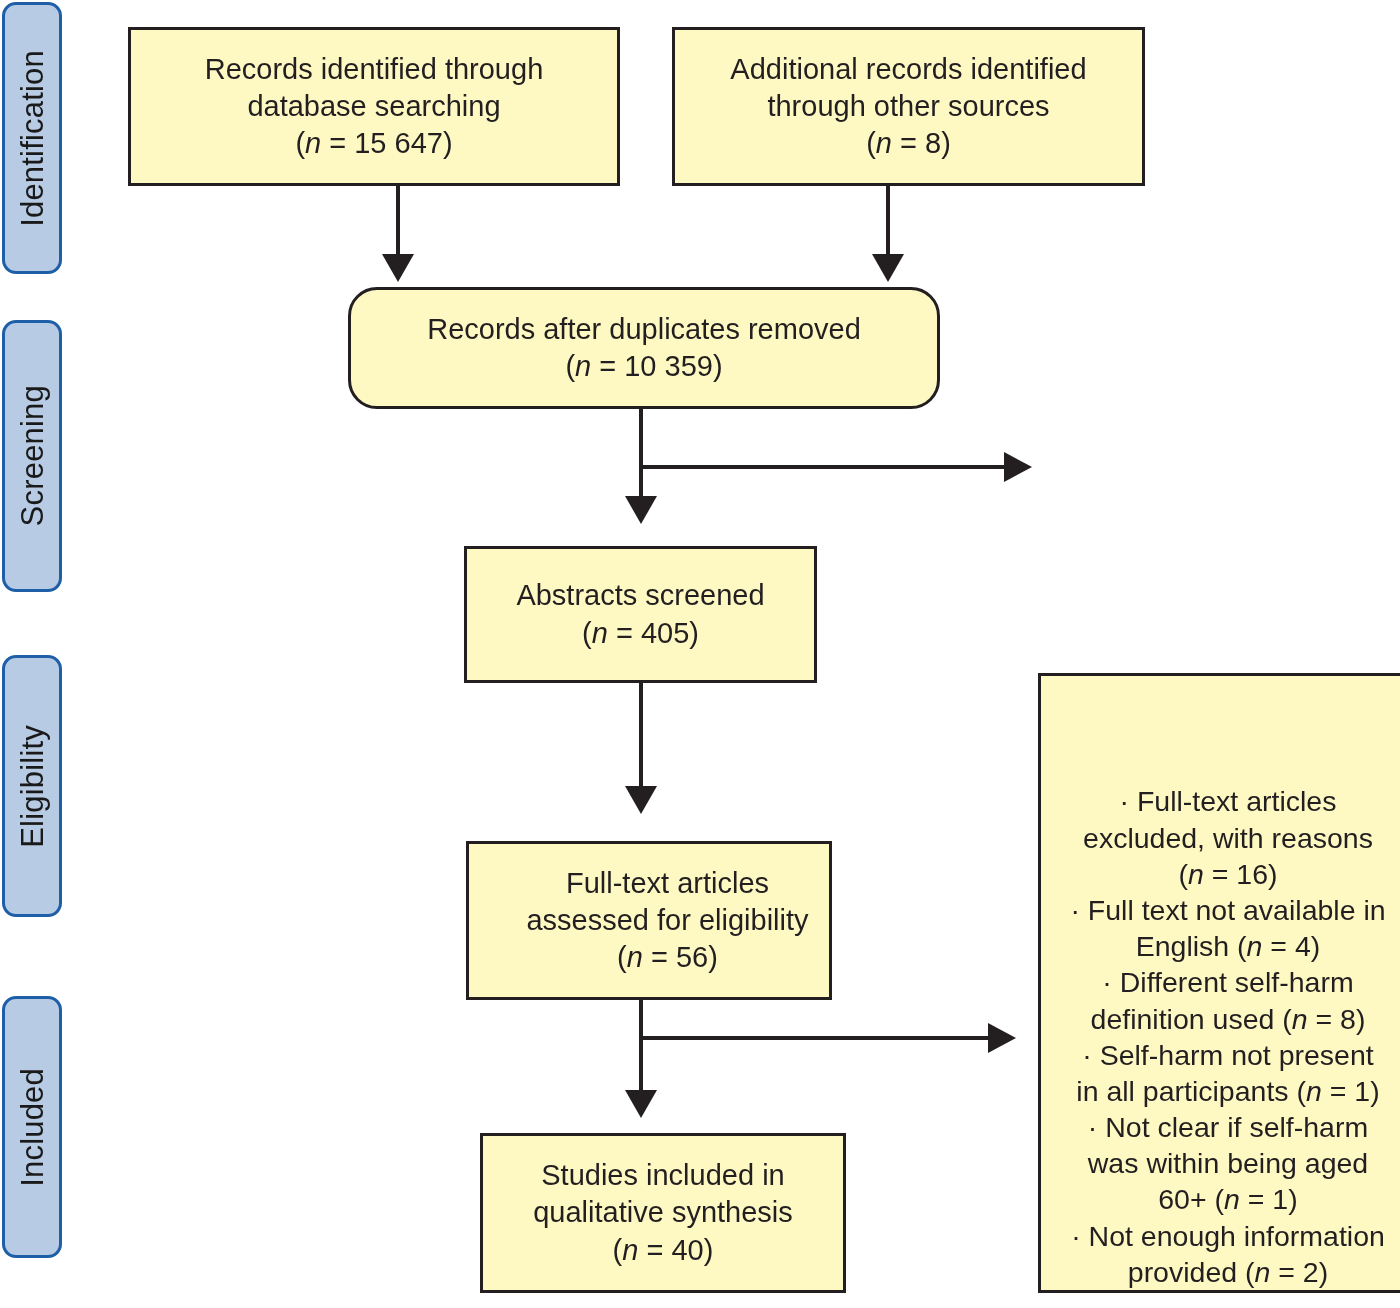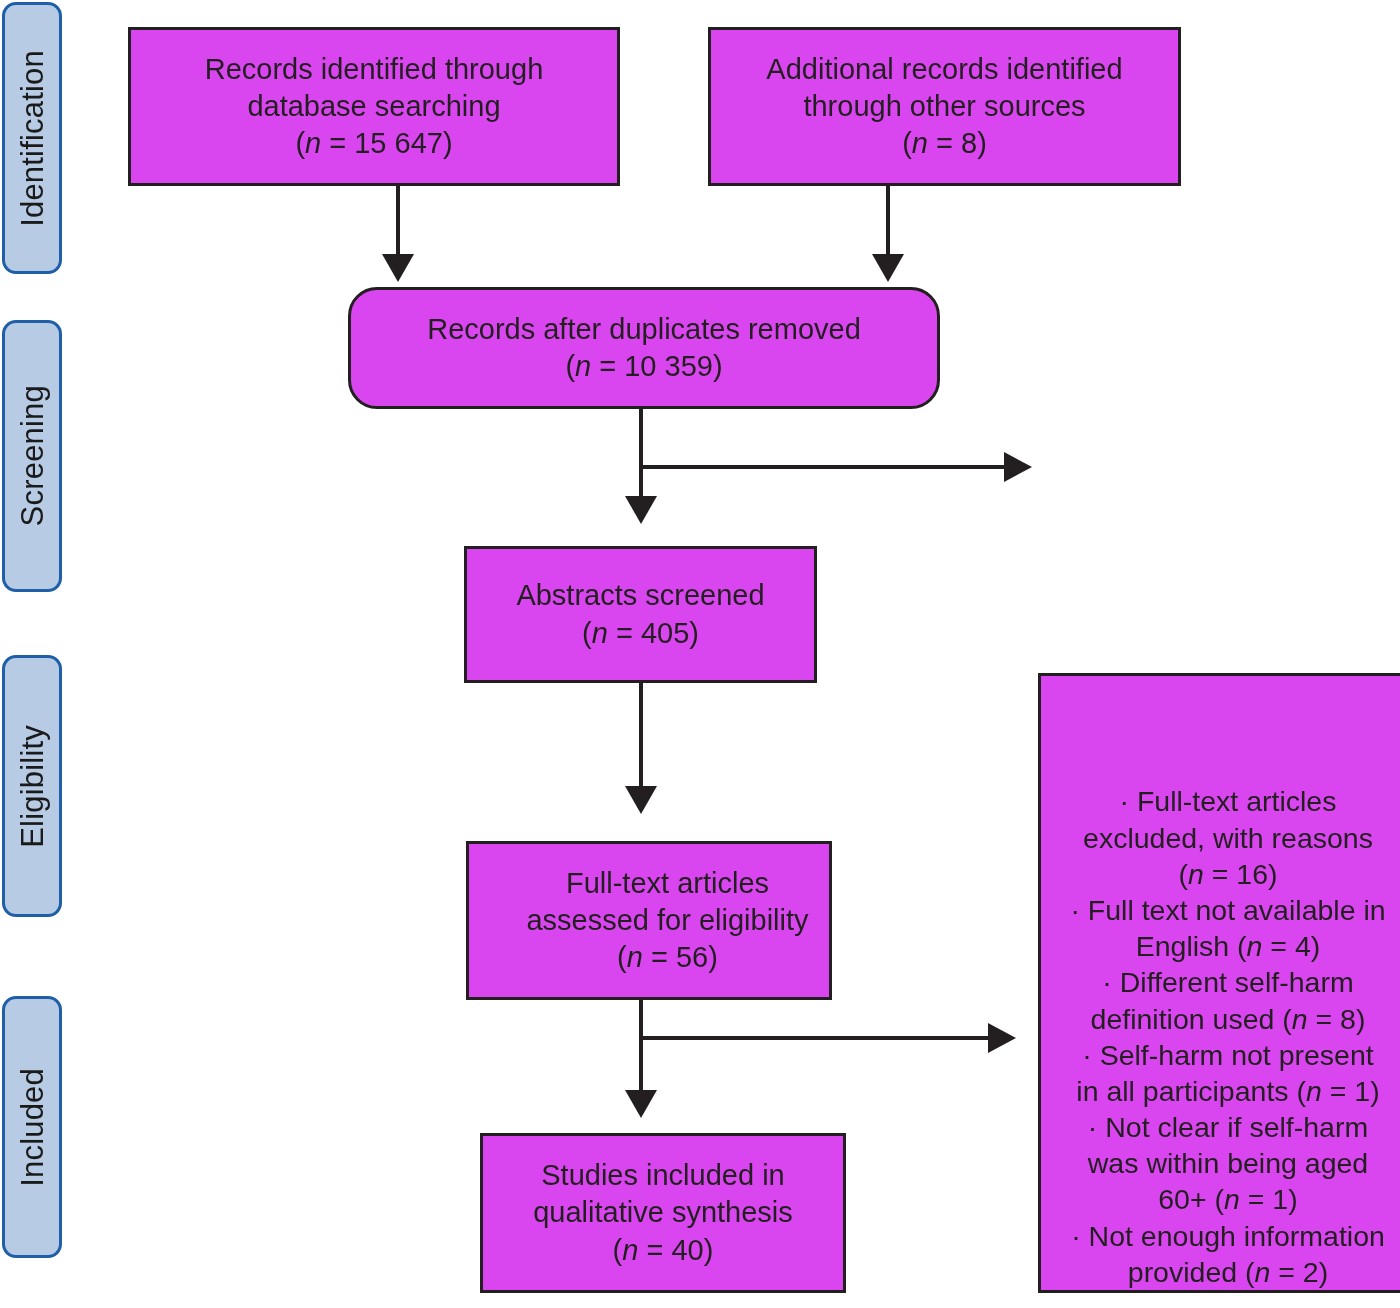--- a/index.html
+++ b/index.html
@@ -34,21 +34,21 @@
     color: #1a1a1a;
     letter-spacing: 0.2px;
     white-space: nowrap;
     line-height: 1;
   }
 
   
   .flow-box {
     position: absolute;
     box-sizing: border-box;
-    background: #d946ef;
+    background: #fef9c3;
     border: 3px solid #231f20;
     display: flex;
     align-items: center;
     justify-content: center;
     text-align: center;
   }
   .flow-box .box-text {
     font-size: 29px;
     line-height: 1.28;
     color: #231f20;
@@ -139,21 +139,21 @@
     <g>
       <line x1="641" y1="1038" x2="992" y2="1038" stroke="#231f20" stroke-width="4"></line>
       <path d="M 988 1023 L 1016 1038 L 988 1053 z" fill="#231f20"></path>
     </g>
   </svg>
 
   <div class="flow-box" style="left:128px; top:27px; width:492px; height:159px;">
     <span class="box-text">Records identified through<br>database searching<br>(<i>n</i> = 15 647)</span>
   </div>
 
-  <div class="flow-box" style="left:672px; top:27px; width:473px; height:159px;margin-left:36px;">
+  <div class="flow-box" style="left:672px; top:27px; width:473px; height:159px;">
     <span class="box-text">Additional records identified<br>through other sources<br>(<i>n</i> = 8)</span>
   </div>
 
   <div class="flow-box" style="left:348px; top:287px; width:592px; height:122px;border-radius:29px;">
     <span class="box-text">Records after duplicates removed<br>(<i>n</i> = 10 359)</span>
   </div>
 
 
   <div class="flow-box" style="left:464px; top:546px; width:353px; height:137px;">
     <span class="box-text">Abstracts screened<br>(<i>n</i> = 405)</span>

